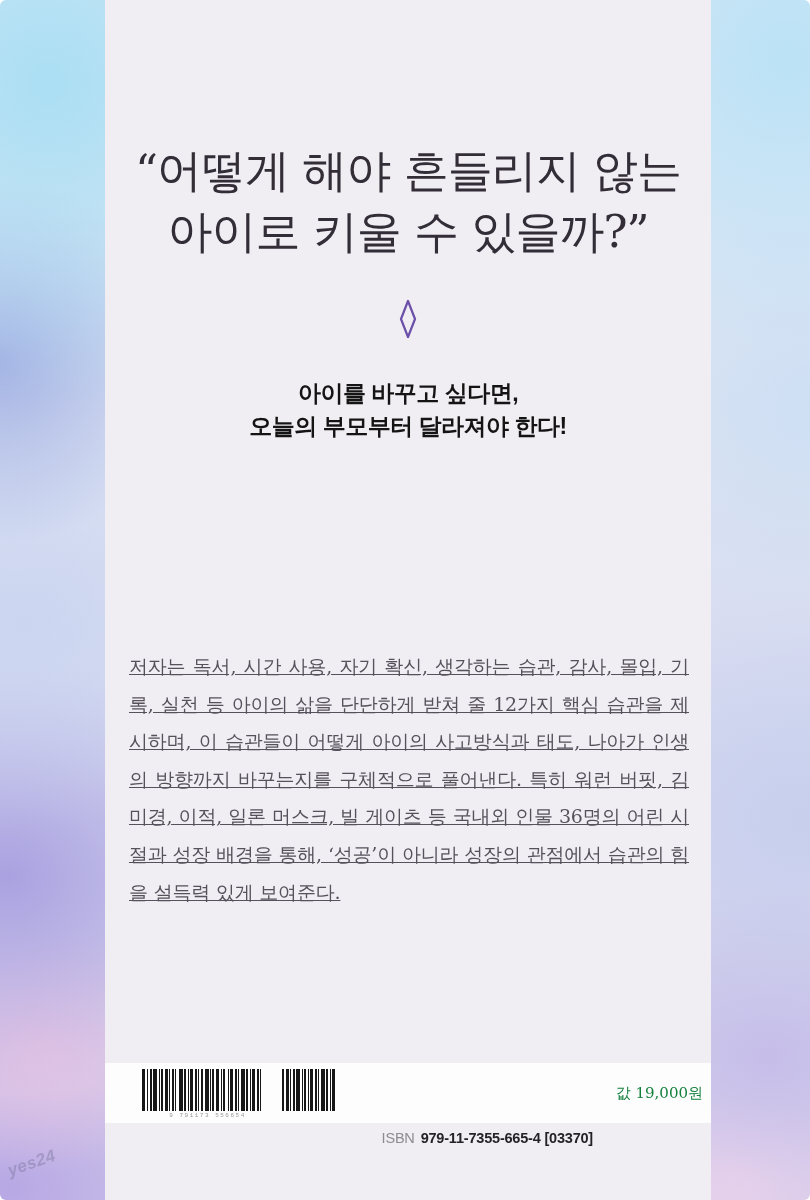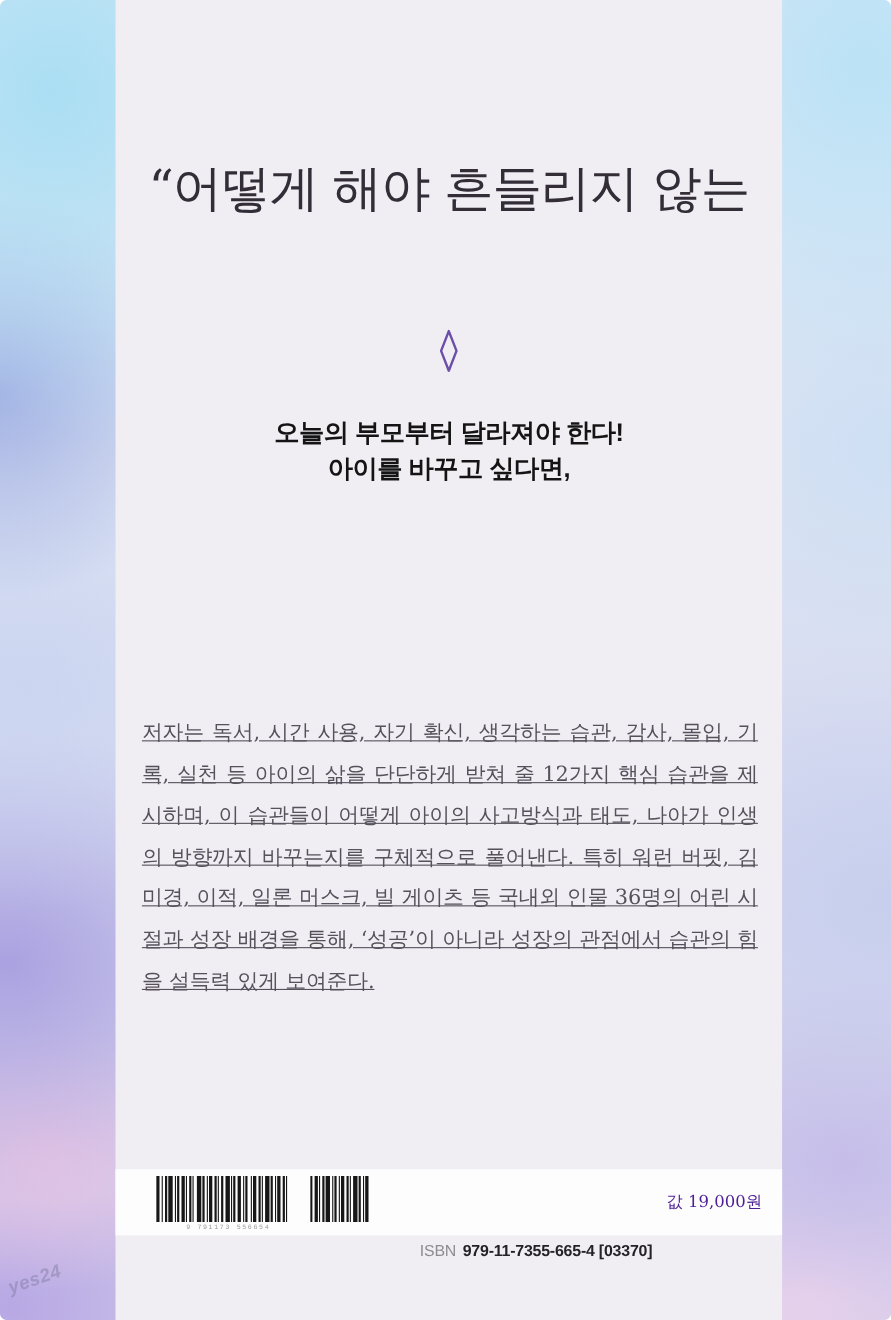--- a/index.html
+++ b/index.html
@@ -63,53 +63,54 @@
     font-family:"Liberation Mono","DejaVu Sans Mono",monospace;
     font-size:6px;letter-spacing:1.5px;color:#9a9a9a;
   }
   .isbn{
     position:absolute;right:118px;top:50%;transform:translateY(-50%);
     font-size:14.5px;letter-spacing:-0.2px;white-space:nowrap;margin-top:45px;
   }
   .isbn .label{color:#8d8d91;font-weight:400;margin-right:6px;}
   .isbn .num{color:#232326;font-weight:700;}
   .price{
-    position:absolute;right:18px;top:50%;transform:translateY(-50%);
+    position:absolute;right:8px;top:50%;transform:translateY(-50%);
     font-family:"DejaVu Serif","Liberation Serif",serif;
-    font-size:15px;color:#4c1d95;white-space:nowrap;text-align:right;
+    font-size:15px;color:#15803d;white-space:nowrap;text-align:right;
   }
   .watermark{
     position:absolute;left:5px;top:1162px;
     transform:rotate(-19deg);transform-origin:left top;
     font-size:17px;font-weight:700;font-style:italic;
     color:rgba(125,120,158,.45);letter-spacing:.5px;
   }
 </style>
 </head>
 <body>
 
 <div class="watercolor"></div>
 
 <div class="panel">
 
   <div class="headline">
     <div>“어떻게 해야 흔들리지 않는</div>
+    <div>아이로 키울 수 있을까?”</div>
   </div>
 
   <div class="divider">
     <span>
       <svg width="18" height="40" viewBox="0 0 18 40">
         <polygon points="9,2 16,20 9,38 2,20" fill="none" stroke="#6b4fa8" stroke-width="2.2" stroke-linejoin="round"></polygon>
       </svg>
     </span>
   </div>
 
   <div class="slogan">
+    <div>아이를 바꾸고 싶다면,</div>
     <div>오늘의 부모부터 달라져야 한다!</div>
-    <div>아이를 바꾸고 싶다면,</div>
   </div>
 
   <div class="para para2">저자는 독서, 시간 사용, 자기 확신, 생각하는 습관, 감사, 몰입, 기록, 실천 등 아이의 삶을 단단하게 받쳐 줄 12가지 핵심 습관을 제시하며, 이 습관들이 어떻게 아이의 사고방식과 태도, 나아가 인생의 방향까지 바꾸는지를 구체적으로 풀어낸다. 특히 워런 버핏, 김미경, 이적, 일론 머스크, 빌 게이츠 등 국내외 인물 36명의 어린 시절과 성장 배경을 통해, ‘성공’이 아니라 성장의 관점에서 습관의 힘을 설득력 있게 보여준다.</div>
 
   <div class="strip">
     <div class="barcode bc-main" id="bc-main"><b style="width: 3px; margin-right: 2px;"></b><b style="width: 1px; margin-right: 2px;"></b><b style="width: 2px; margin-right: 1px;"></b><b style="width: 4px; margin-right: 2px;"></b><b style="width: 1px; margin-right: 1px;"></b><b style="width: 2px; margin-right: 2px;"></b><b style="width: 3px; margin-right: 1px;"></b><b style="width: 1px; margin-right: 2px;"></b><b style="width: 2px; margin-right: 1px;"></b><b style="width: 1px; margin-right: 3px;"></b><b style="width: 4px; margin-right: 1px;"></b><b style="width: 2px; margin-right: 2px;"></b><b style="width: 1px; margin-right: 1px;"></b><b style="width: 3px; margin-right: 2px;"></b><b style="width: 2px; margin-right: 1px;"></b><b style="width: 1px; margin-right: 2px;"></b><b style="width: 2px; margin-right: 2px;"></b><b style="width: 4px; margin-right: 1px;"></b><b style="width: 1px; margin-right: 1px;"></b><b style="width: 2px; margin-right: 2px;"></b><b style="width: 3px; margin-right: 2px;"></b><b style="width: 1px; margin-right: 1px;"></b><b style="width: 2px; margin-right: 3px;"></b><b style="width: 1px; margin-right: 1px;"></b><b style="width: 3px; margin-right: 2px;"></b><b style="width: 2px; margin-right: 1px;"></b><b style="width: 1px; margin-right: 2px;"></b><b style="width: 4px; margin-right: 1px;"></b><b style="width: 2px; margin-right: 2px;"></b><b style="width: 1px; margin-right: 1px;"></b><b style="width: 3px; margin-right: 2px;"></b><b style="width: 2px; margin-right: 1px;"></b><b style="width: 1px; margin-right: 0px;"></b></div>
     <div class="barcode bc-sup" id="bc-sup"><b style="width: 2px; margin-right: 2px;"></b><b style="width: 3px; margin-right: 1px;"></b><b style="width: 1px; margin-right: 2px;"></b><b style="width: 2px; margin-right: 1px;"></b><b style="width: 4px; margin-right: 2px;"></b><b style="width: 1px; margin-right: 1px;"></b><b style="width: 2px; margin-right: 2px;"></b><b style="width: 1px; margin-right: 1px;"></b><b style="width: 3px; margin-right: 2px;"></b><b style="width: 2px; margin-right: 1px;"></b><b style="width: 1px; margin-right: 2px;"></b><b style="width: 4px; margin-right: 1px;"></b><b style="width: 2px; margin-right: 2px;"></b><b style="width: 1px; margin-right: 1px;"></b><b style="width: 3px; margin-right: 0px;"></b></div>
     <div class="bc-digits">9 791173 556654</div>
     <div class="isbn">
       <span class="label">ISBN</span><span class="num">979-11-7355-665-4 [03370]</span>

